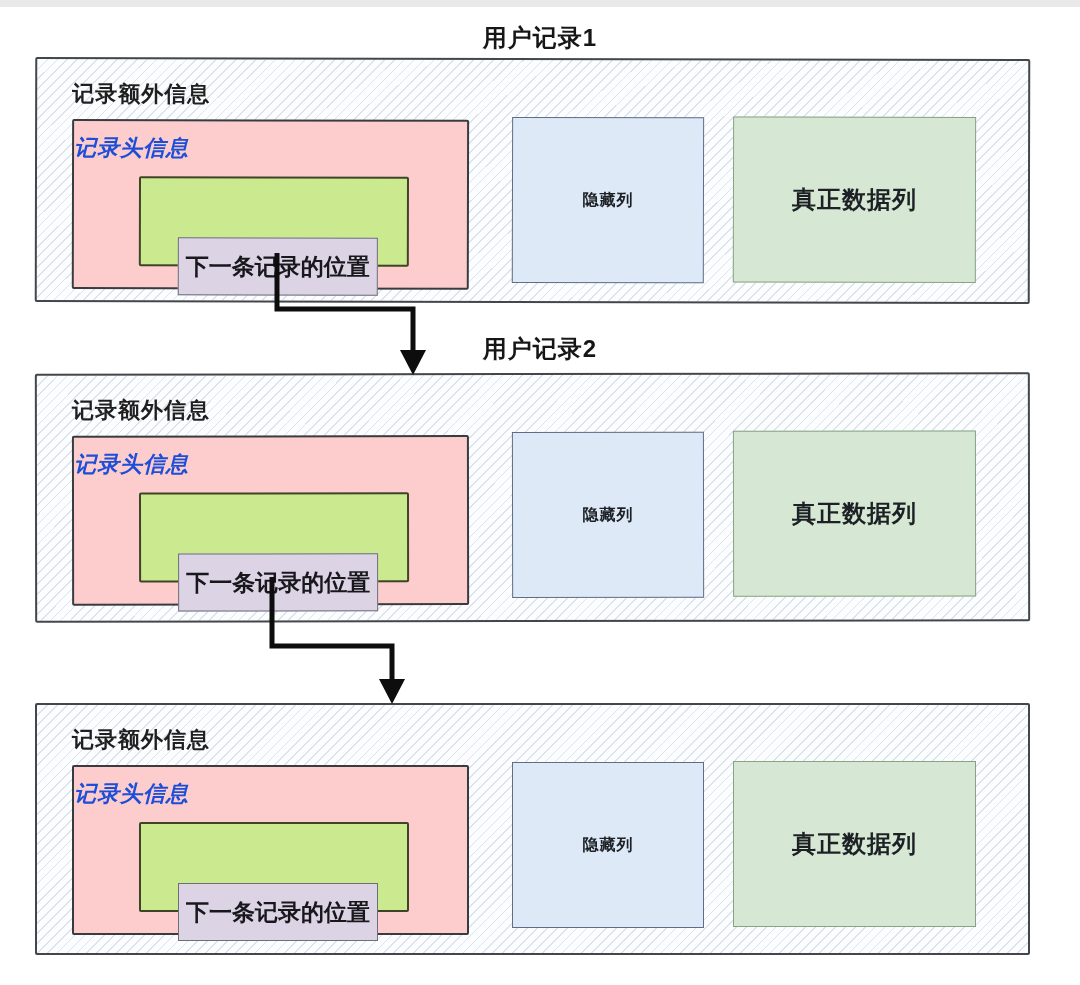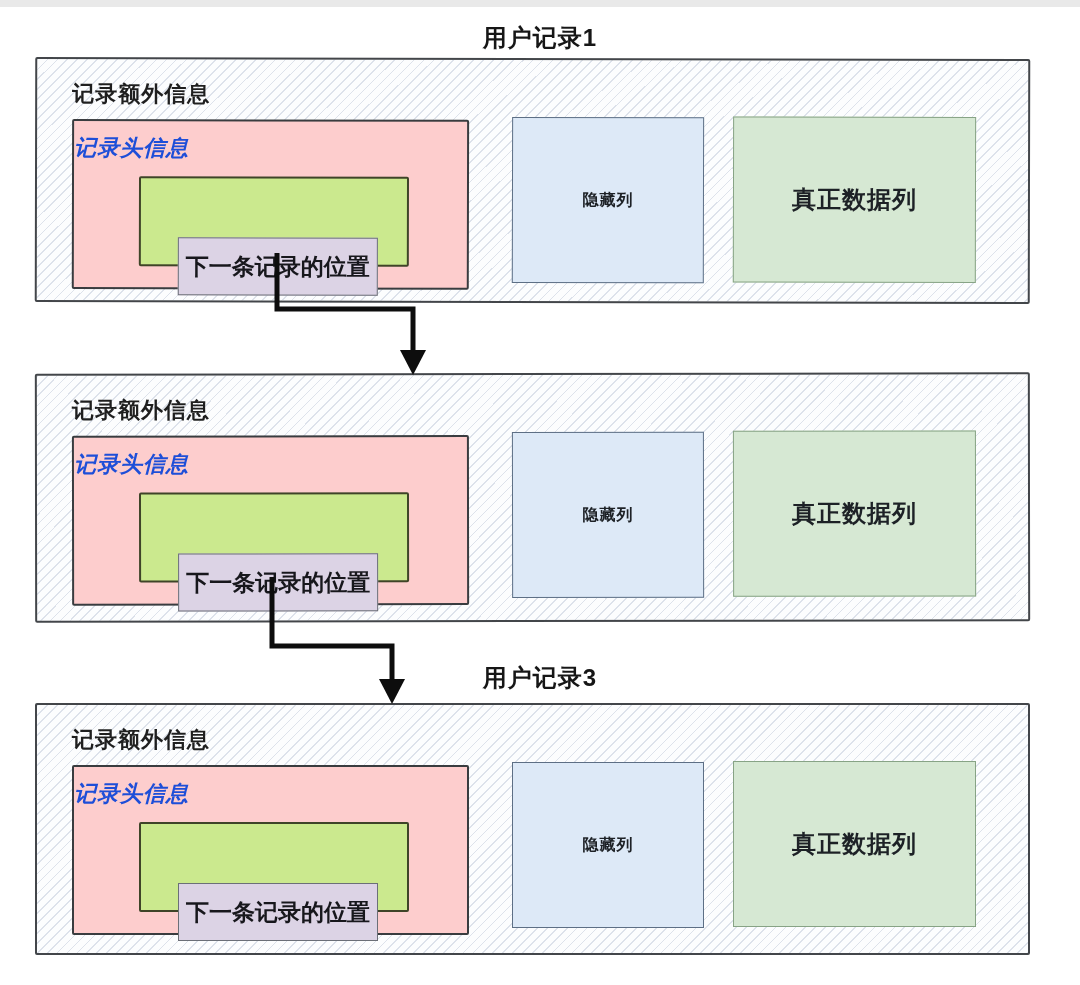--- a/index.html
+++ b/index.html
@@ -124,35 +124,35 @@
       <div class="next-pointer-box">
         <div class="next-position-box">下一条记录的位置</div>
       </div>
     </div>
     <div class="hidden-box">隐藏列</div>
     <div class="real-data-box">真正数据列</div>
   </div>
 </section>
 
 <section class="record rec2">
+  <h2 class="record-title">用户记录2</h2>
   <div class="outer-box">
     <div class="extra-label">记录额外信息</div>
     <div class="header-box">
       <div class="header-label">记录头信息</div>
       <div class="next-pointer-box">
         <div class="next-position-box">下一条记录的位置</div>
       </div>
     </div>
     <div class="hidden-box">隐藏列</div>
     <div class="real-data-box">真正数据列</div>
   </div>
 </section>
 
 <section class="record rec3">
-  <h2 class="record-title">用户记录3</h2>
   <div class="outer-box">
     <div class="extra-label">记录额外信息</div>
     <div class="header-box">
       <div class="header-label">记录头信息</div>
       <div class="next-pointer-box">
         <div class="next-position-box">下一条记录的位置</div>
       </div>
     </div>
     <div class="hidden-box">隐藏列</div>
     <div class="real-data-box">真正数据列</div>

